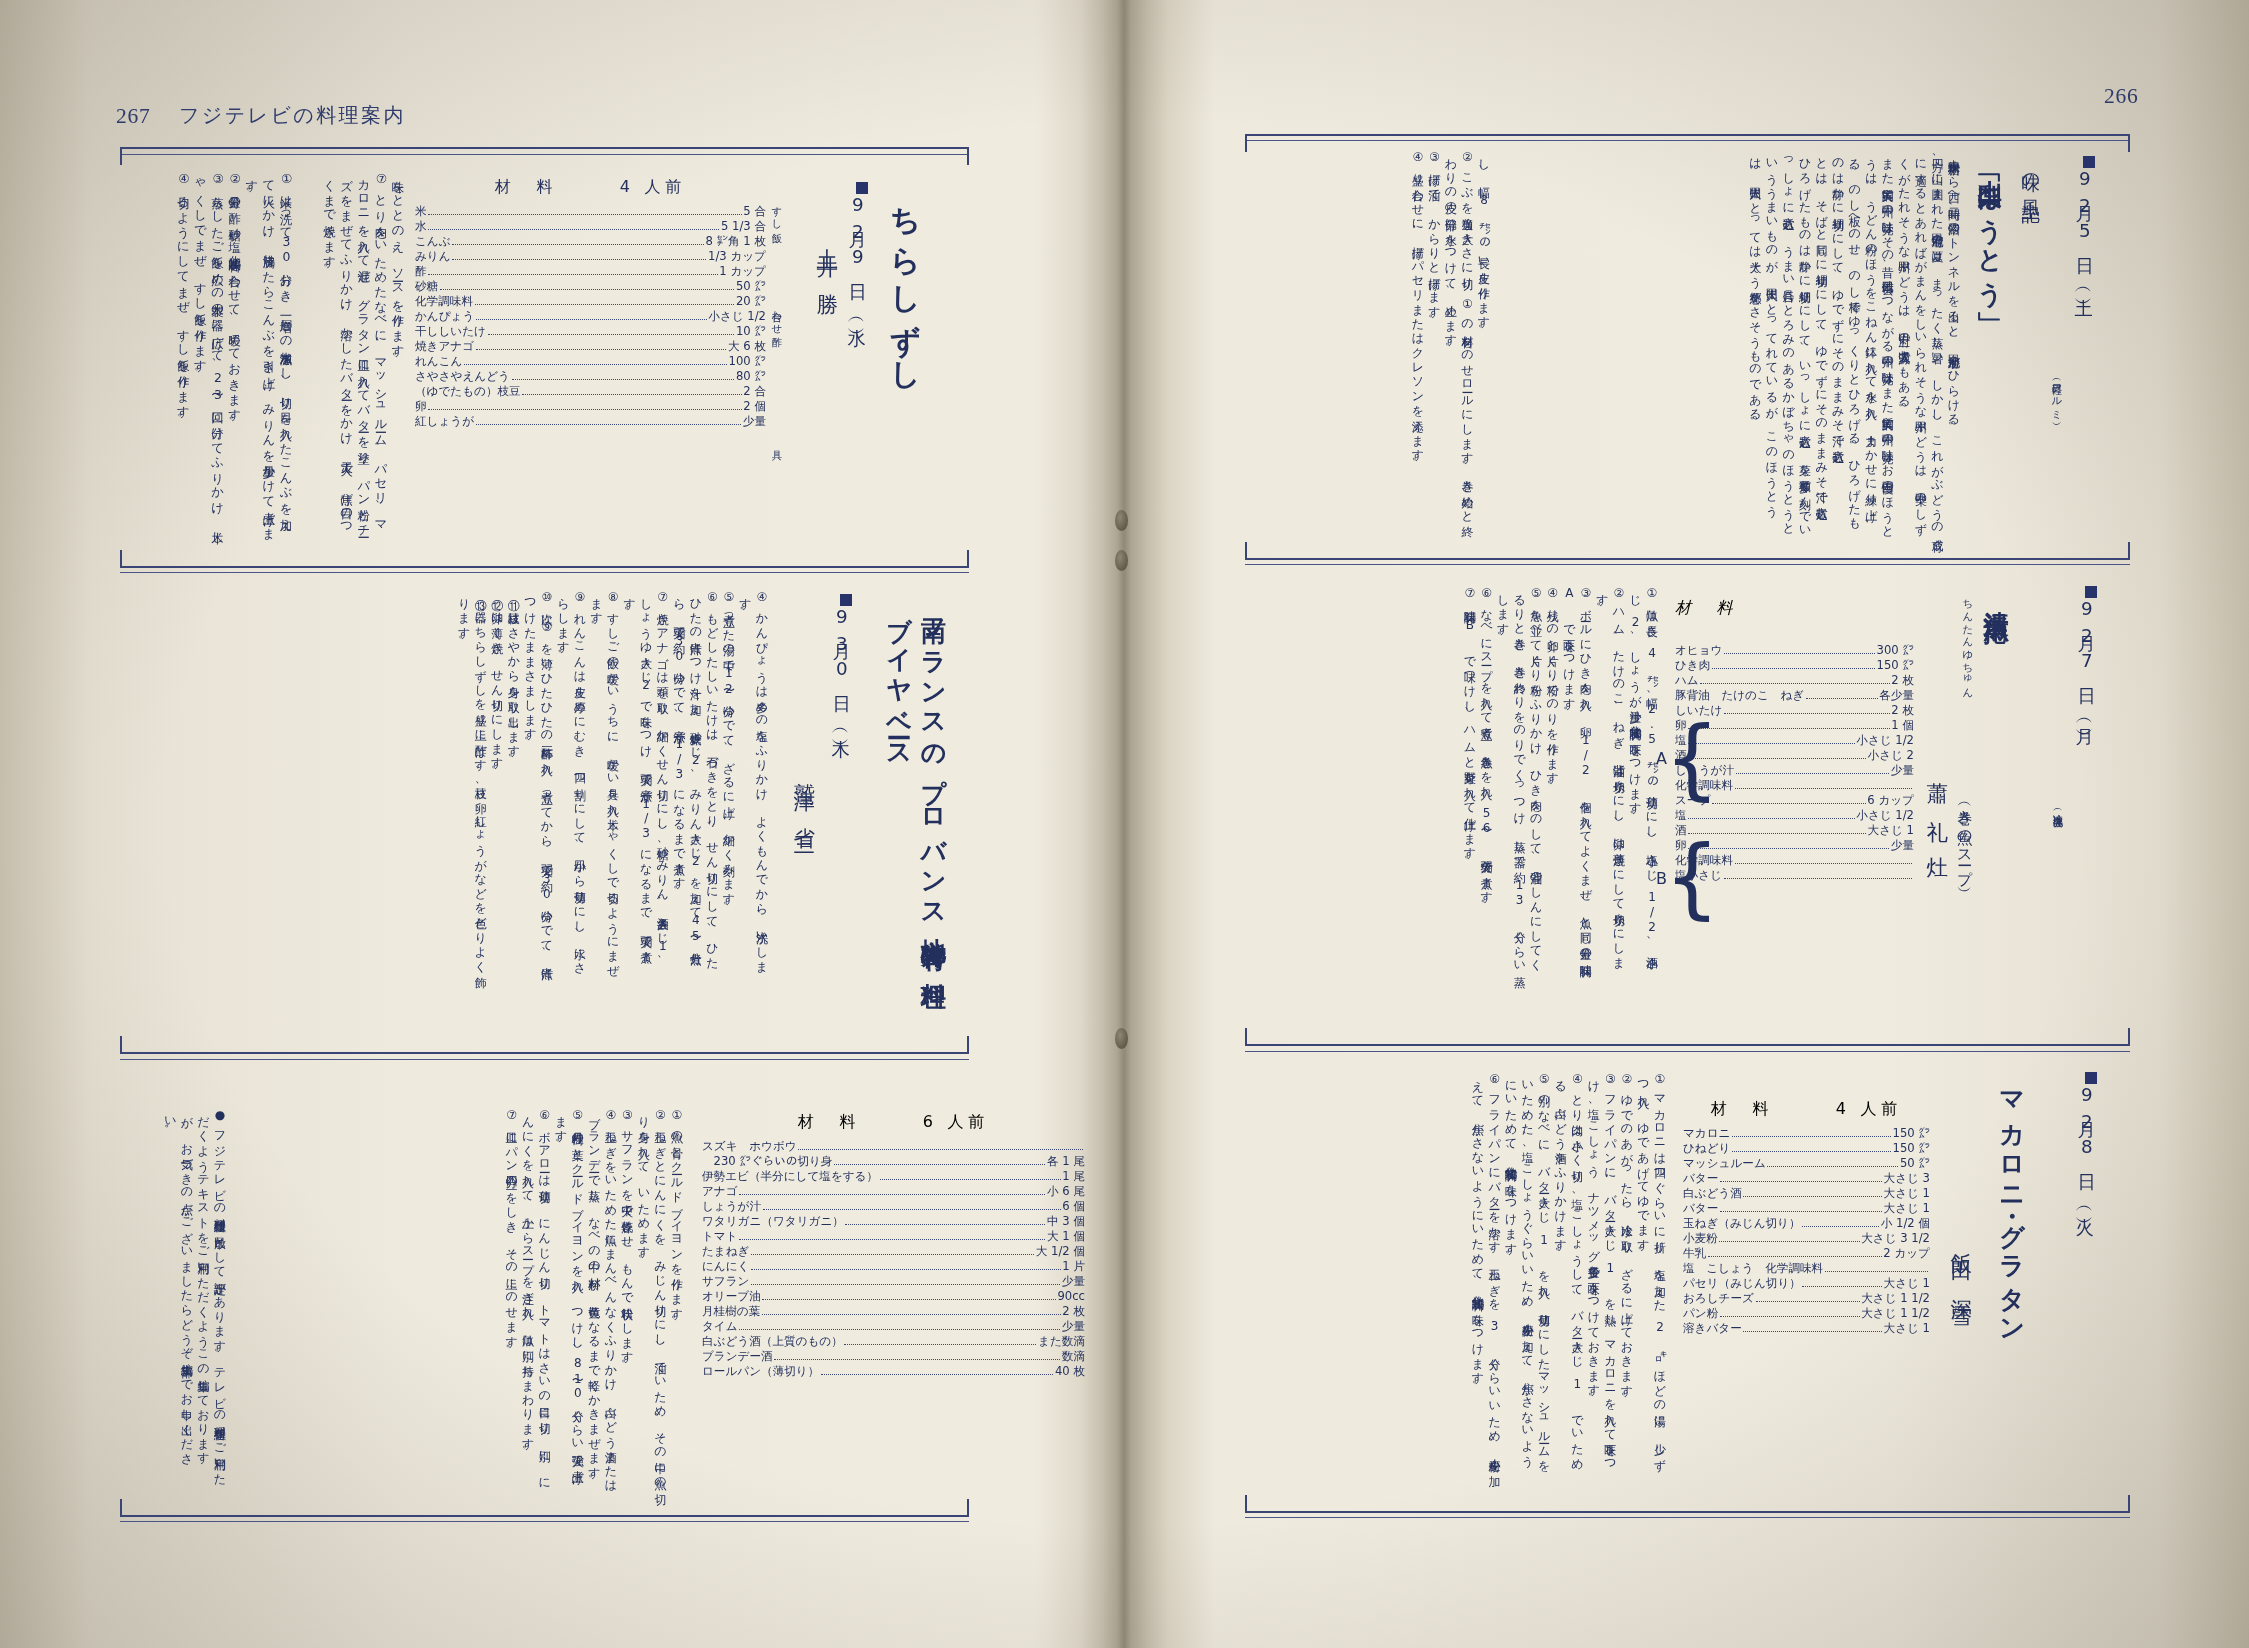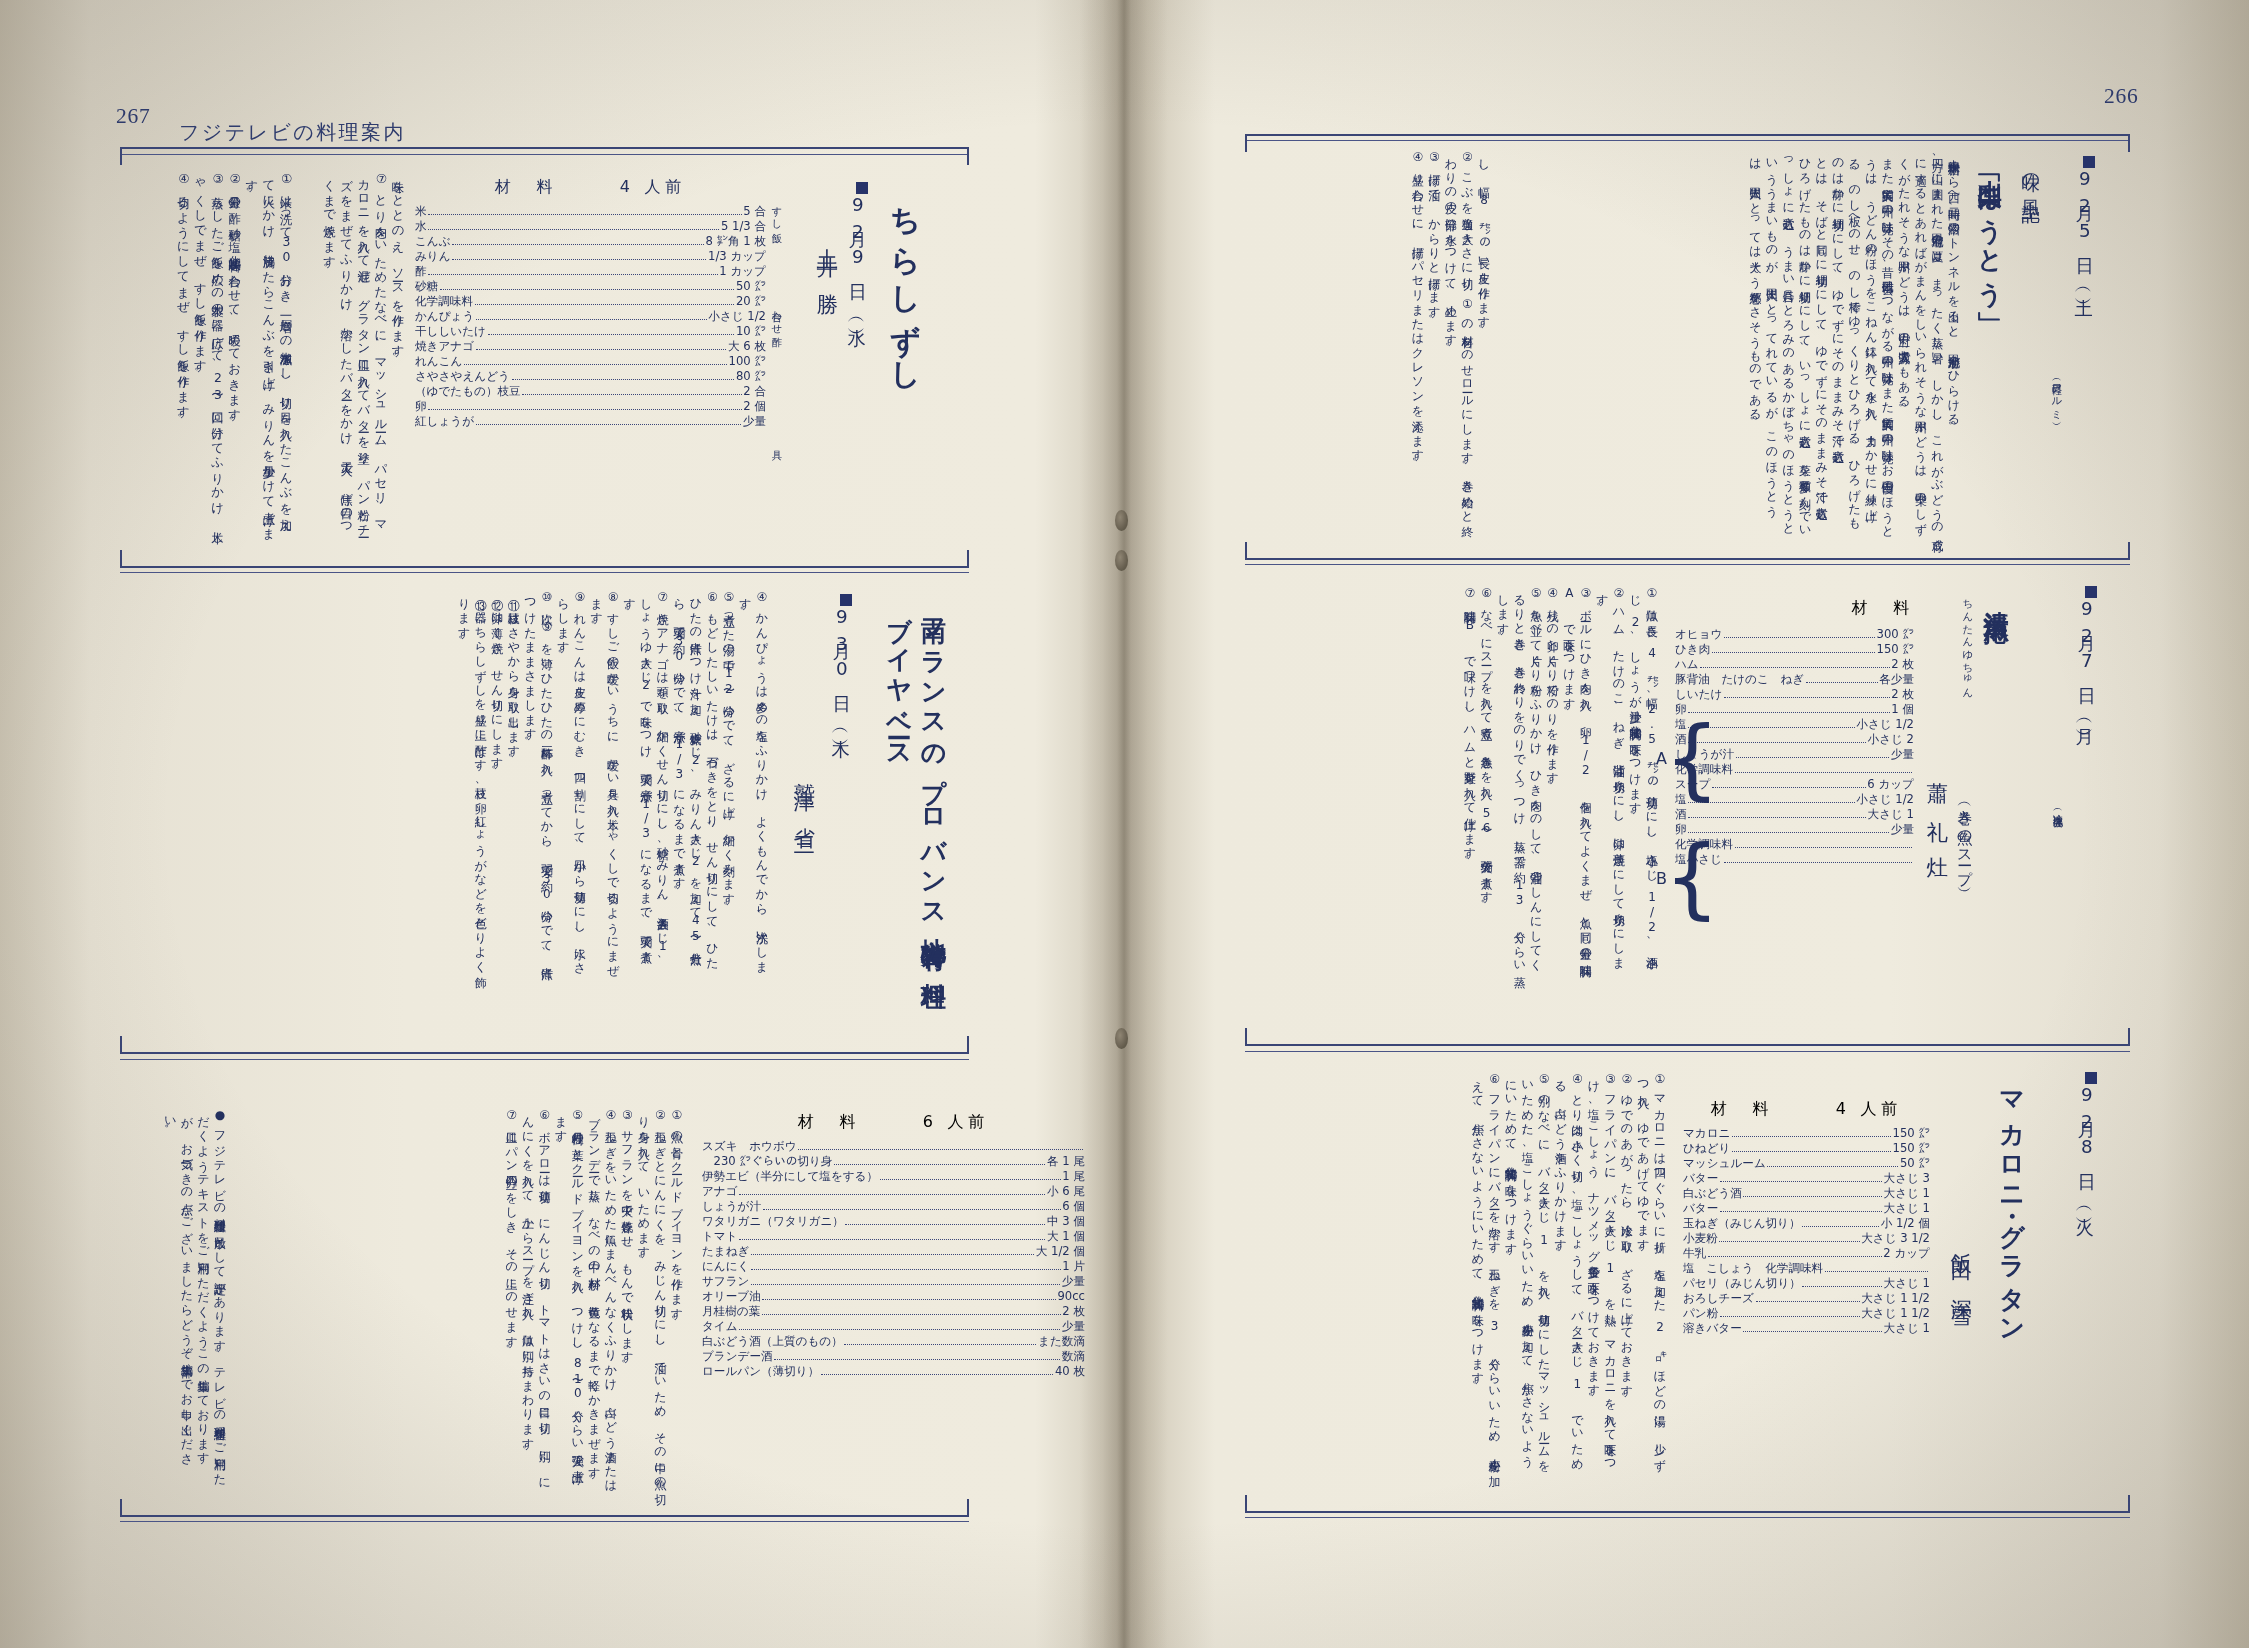--- a/index.html
+++ b/index.html
@@ -81,21 +81,21 @@
 <div id="book">
 
   <div class="gutter-shadow"></div>
   <div class="stitch" style="top:510px;"></div>
   <div class="stitch" style="top:550px;"></div>
   <div class="stitch" style="top:1028px;"></div>
 
   <div class="page left">
 
     <div class="pagenum" style="left:116px;top:104px;">267</div>
-    <div class="runhead" style="left:179px;top:119px;">フジテレビの料理案内</div>
+    <div class="runhead" style="left:179px;top:102px;">フジテレビの料理案内</div>
 
     <div class="rule" style="left:120px;top:147px;width:849px;"></div>
     <div class="rule thin" style="left:120px;top:154px;width:849px;"></div>
 
     <div class="rule" style="left:120px;top:566px;width:849px;"></div>
     <div class="rule thin" style="left:120px;top:572px;width:849px;"></div>
 
     <div class="rule" style="left:120px;top:1052px;width:849px;"></div>
     <div class="rule thin" style="left:120px;top:1059px;width:849px;"></div>
 
@@ -379,21 +379,21 @@
     <div class="blk v datebox" style="left:947px;top:712px;height:88px;">（月）</div>
     <div class="blk v tinylbl" style="left:926px;top:805px;height:120px;">（冷凍魚協会）</div>
 
     <div class="blk v title-mid" style="left:853px;top:590px;height:199px;">清湯魚捲</div>
     <div class="blk v" style="left:836px;top:592px;height:120px;font-size:10.4px;letter-spacing:0.8px;">ちんたんゆちゅん</div>
     <div class="blk v" style="left:829px;top:797px;height:167px;font-size:15px;letter-spacing:1.6px;">（巻き魚のスープ）</div>
 
     <div class="blk v author" style="left:797px;top:765px;height:239px;">蕭　礼　灶</div>
 
     <div class="blk" style="left:550px;top:598px;width:239px;">
-      <div class="ing-head" style="text-align:right;margin-bottom:8px;">材　料</div>
+      <div class="ing-head" style="text-align:left;margin-bottom:24px;font-style:italic;">材　料</div>
       <div style="position:relative;">
         <div class="ing">
             <span>オヒョウ</span>
             <span class="dots"></span>
             <span>300 ㌘</span>
           </div>
         <div class="ing">
             <span>ひき肉</span>
             <span class="dots"></span>
             <span>150 ㌘</span>

